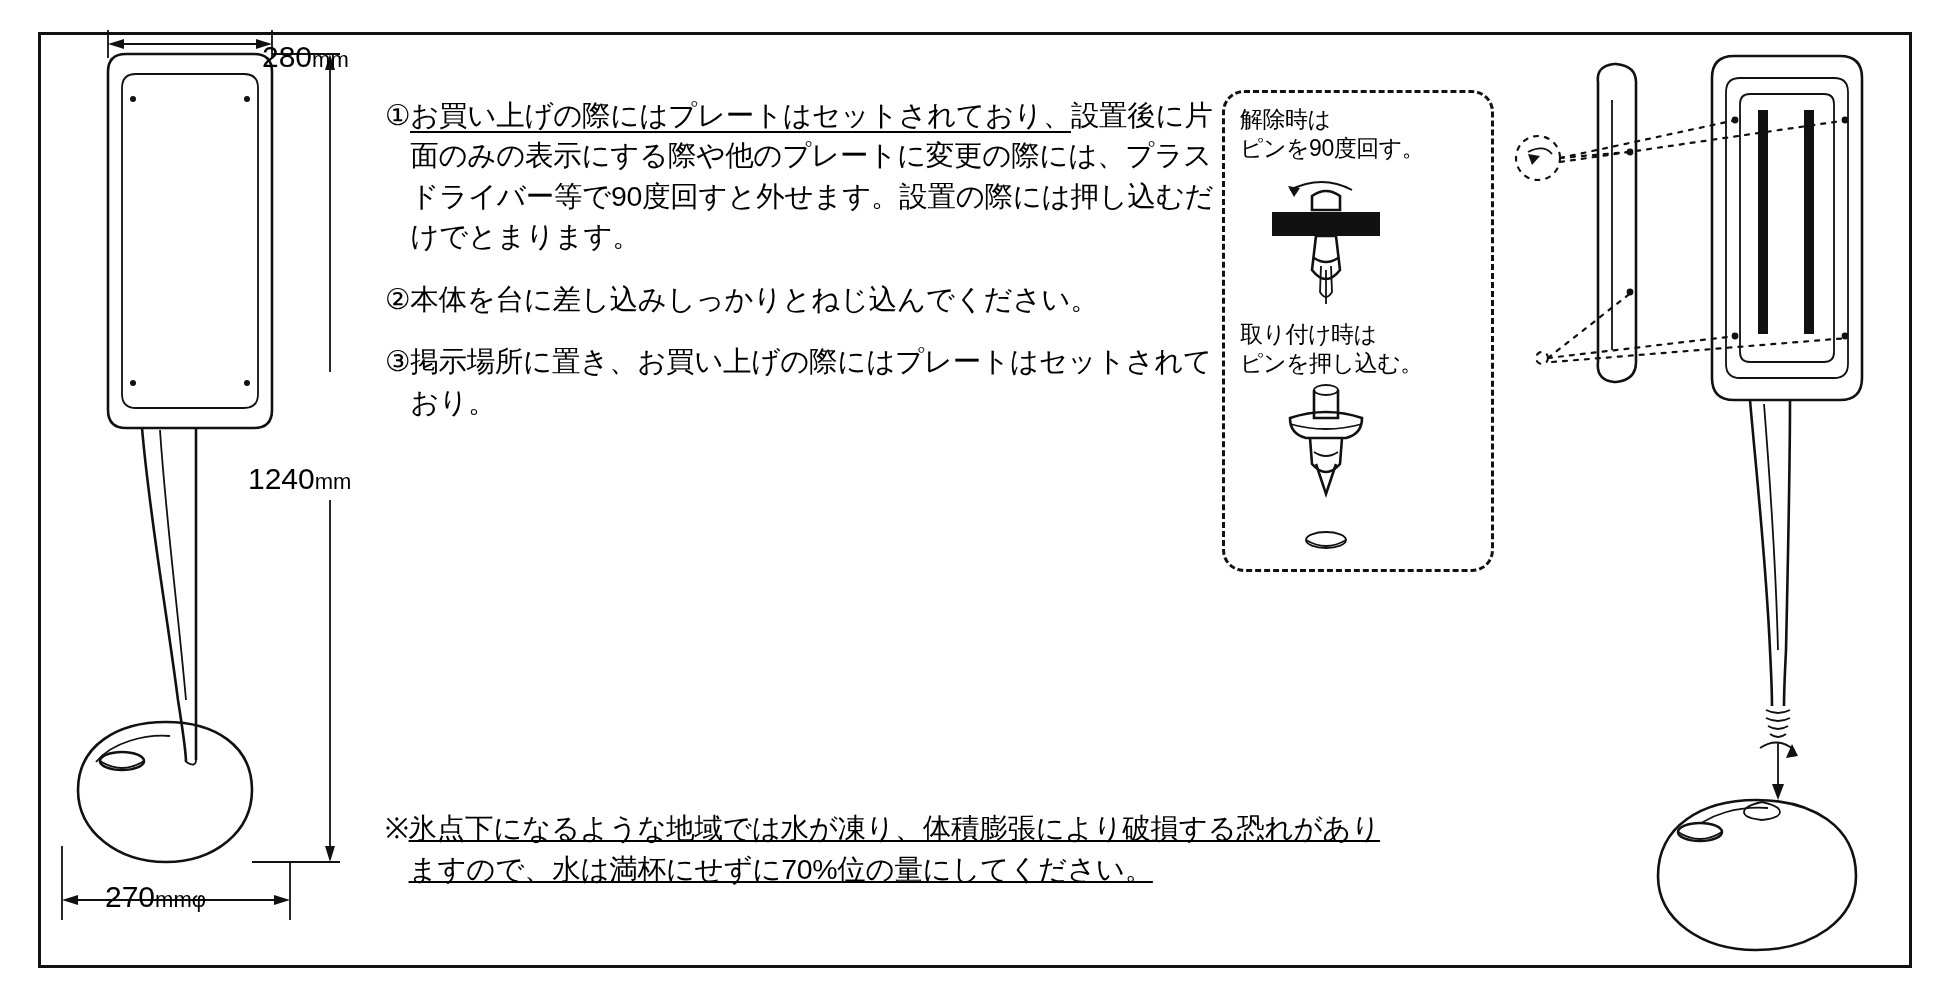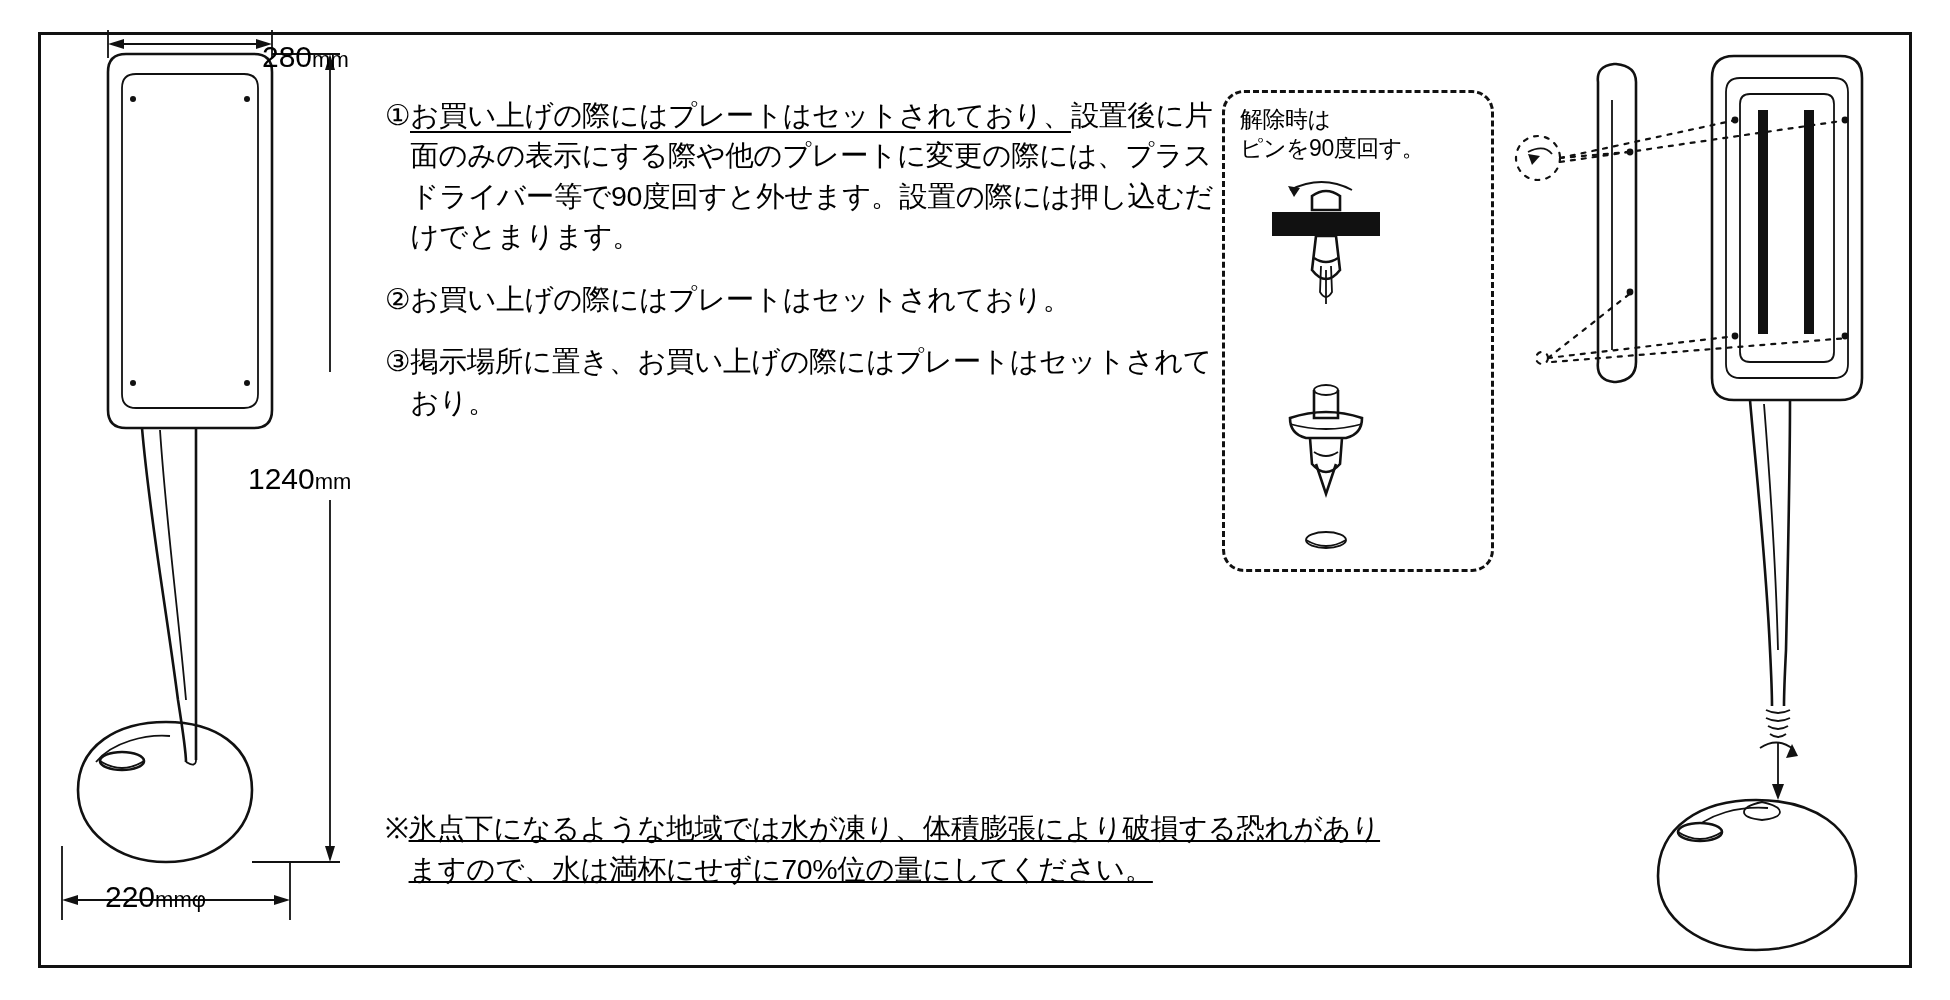--- a/index.html
+++ b/index.html
@@ -261,44 +261,48 @@
       <path class="ln-thin" d="M1686 836 C 1708 812 1742 806 1768 808"></path>
       <ellipse class="fill-w" cx="1700" cy="832" rx="22" ry="9"></ellipse>
       <path class="ln-thin" d="M1678 832 q22 14 44 0"></path>
 
       <path class="ln-thin" d="M1762 802 q18 4 18 10 q0 6 -18 8 q-18 -2 -18 -8 q0 -6 18 -10 z"></path>
     </g>
   </svg>
 
   <div class="dim" id="dim-width-top"><span>280</span><span class="unit">mm</span></div>
   <div class="dim" id="dim-height"><span>1240</span><span class="unit">mm</span></div>
-  <div class="dim" id="dim-diameter"><span>220</span><span class="unit">mmφ</span></div>
+  <div class="dim" id="dim-diameter"><span>270</span><span class="unit">mmφ</span></div>
 
   <div class="instructions">
 
     <div class="step first">
       <span class="num">①</span>
       <span class="body"><span class="u">お買い上げの際にはプレートはセットされており、</span><span>設置後に片面のみの表示にする際や他のプレートに変更の際には、プラスドライバー等で90度回すと外せます。設置の際には押し込むだけでとまります。</span></span>
     </div>
 
     <div class="step">
       <span class="num">②</span>
-      <span class="body">お買い上げの際にはプレートはセットされており。</span>
+      <span class="body">本体を台に差し込みしっかりとねじ込んでください。</span>
     </div>
 
     <div class="step">
       <span class="num">③</span>
       <span class="body">掲示場所に置き、お買い上げの際にはプレートはセットされており。</span>
     </div>
   </div>
 
   <div class="footnote">
     <span class="mark">※</span>
     <span class="body">氷点下になるような地域では水が凍り、体積膨張により破損する恐れがありますので、水は満杯にせずに70%位の量にしてください。</span>
   </div>
 
   <div class="callout"></div>
   <div class="callout-label" id="callout-label-release">
     <div>解除時は</div>
     <div>ピンを90度回す。</div>
   </div>
+  <div class="callout-label" id="callout-label-attach">
+    <div>取り付け時は</div>
+    <div>ピンを押し込む。</div>
+  </div>
 
 </div>
 
 </body></html>

